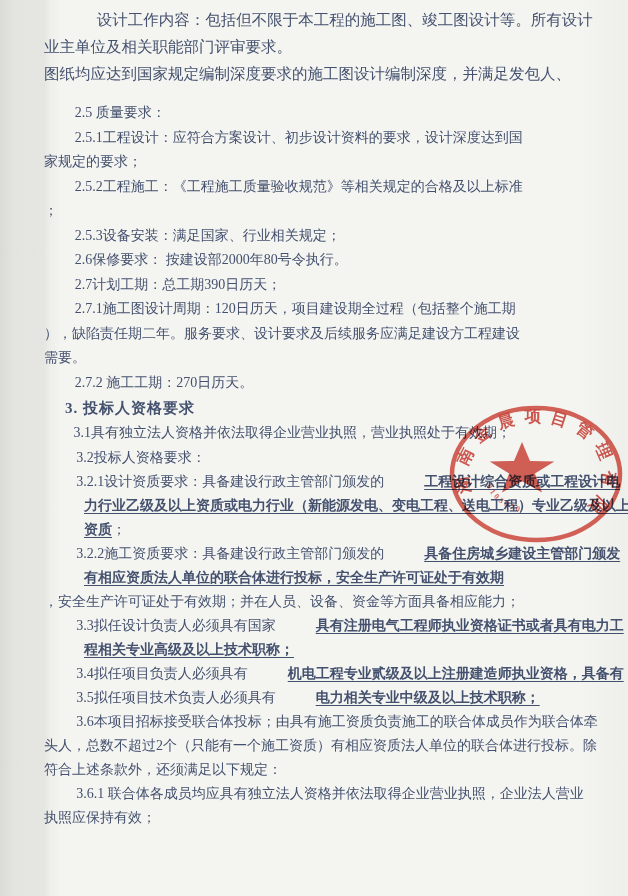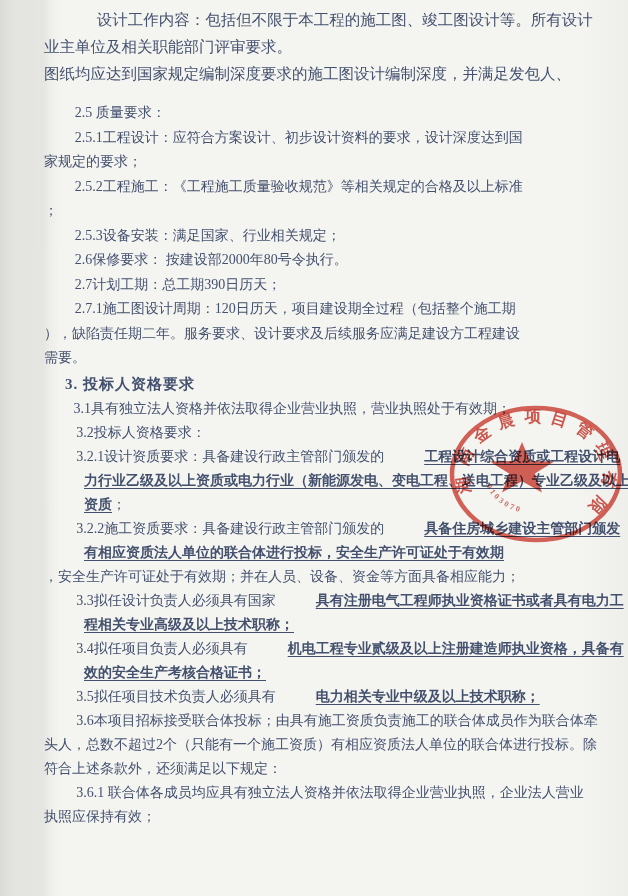--- a/index.html
+++ b/index.html
@@ -60,33 +60,33 @@
       <div class="line lg" style="text-indent: 2.2em;"><span>2.5.1工程设计：应符合方案设计、初步设计资料的要求，设计深度达到国</span></div>
       <div class="line lg"><span>家规定的要求；</span></div>
       <div class="line lg" style="text-indent: 2.2em;"><span>2.5.2工程施工：《工程施工质量验收规范》等相关规定的合格及以上标准</span></div>
       <div class="line lg"><span>；</span></div>
       <div class="line lg" style="text-indent: 2.2em;"><span>2.5.3设备安装：满足国家、行业相关规定；</span></div>
       <div class="line lg" style="text-indent: 2.2em;"><span>2.6保修要求： 按建设部2000年80号令执行。</span></div>
       <div class="line lg" style="text-indent: 2.2em;"><span>2.7计划工期：总工期390日历天；</span></div>
       <div class="line lg" style="text-indent: 2.2em;"><span>2.7.1施工图设计周期：120日历天，项目建设期全过程（包括整个施工期</span></div>
       <div class="line lg"><span>），缺陷责任期二年。服务要求、设计要求及后续服务应满足建设方工程建设</span></div>
       <div class="line lg"><span>需要。</span></div>
+      <div class="line lg" style="text-indent: 2.2em;"><span>2.7.2 施工工期：270日历天。</span></div>
       <div class="line h" style="text-indent: 1.4em;"><span>3. 投标人资格要求</span></div>
       <div class="line lg" style="text-indent: 2.1em;"><span>3.1具有独立法人资格并依法取得企业营业执照，营业执照处于有效期；</span></div>
       <div class="line sm" style="text-indent: 2.3em;"><span>3.2投标人资格要求：</span></div>
       <div class="line sm" style="text-indent: 2.3em;"><span>3.2.1设计资质要求：具备建设行政主管部门颁发的</span><span class="u">工程设计综合资质或工程设计电</span></div>
       <div class="line sm"><span class="u">力行业乙级及以上资质或电力行业（新能源发电、变电工程、送电工程）专业乙级及以上</span></div>
       <div class="line sm"><span class="u">资质</span><span>；</span></div>
       <div class="line sm" style="text-indent: 2.3em;"><span>3.2.2施工资质要求：具备建设行政主管部门颁发的</span><span class="u">具备住房城乡建设主管部门颁发</span></div>
       <div class="line sm"><span class="u">有相应资质法人单位的联合体进行投标，安全生产许可证处于有效期</span></div>
       <div class="line sm"><span>，安全生产许可证处于有效期；并在人员、设备、资金等方面具备相应能力；</span></div>
       <div class="line sm" style="text-indent: 2.3em;"><span>3.3拟任设计负责人必须具有国家</span><span class="u">具有注册电气工程师执业资格证书或者具有电力工</span></div>
       <div class="line sm"><span class="u">程相关专业高级及以上技术职称；</span></div>
       <div class="line sm" style="text-indent: 2.3em;"><span>3.4拟任项目负责人必须具有</span><span class="u">机电工程专业贰级及以上注册建造师执业资格，具备有</span></div>
-      <div class="line sm"><span class="u">效的安全生产考核合格证书；</span></div>
       <div class="line sm" style="text-indent: 2.3em;"><span>3.5拟任项目技术负责人必须具有</span><span class="u">电力相关专业中级及以上技术职称；</span></div>
       <div class="line sm" style="text-indent: 2.3em;"><span>3.6本项目招标接受联合体投标；由具有施工资质负责施工的联合体成员作为联合体牵</span></div>
       <div class="line sm"><span>头人，总数不超过2个（只能有一个施工资质）有相应资质法人单位的联合体进行投标。除</span></div>
       <div class="line sm"><span>符合上述条款外，还须满足以下规定：</span></div>
       <div class="line sm" style="text-indent: 2.3em;"><span>3.6.1 联合体各成员均应具有独立法人资格并依法取得企业营业执照，企业法人营业</span></div>
       <div class="line sm"><span>执照应保持有效；</span></div>
     </div>
 
   <svg class="seal" viewBox="0 0 180 150" xmlns="http://www.w3.org/2000/svg">
     <defs>

